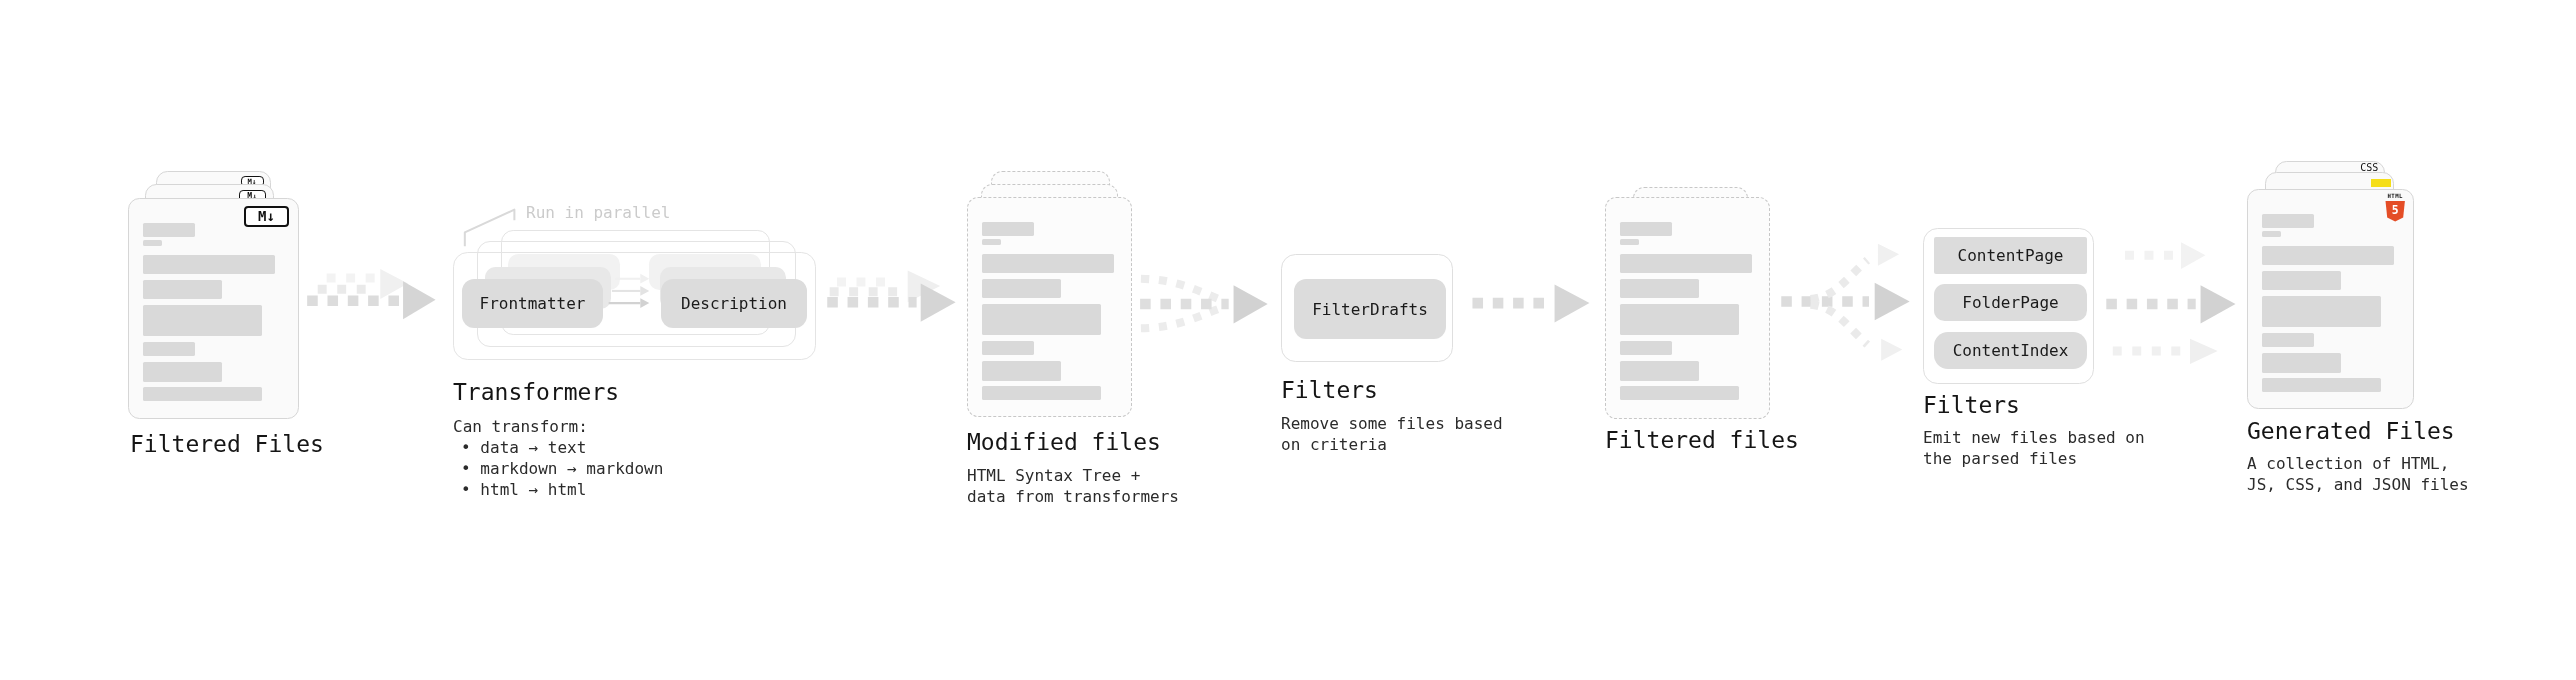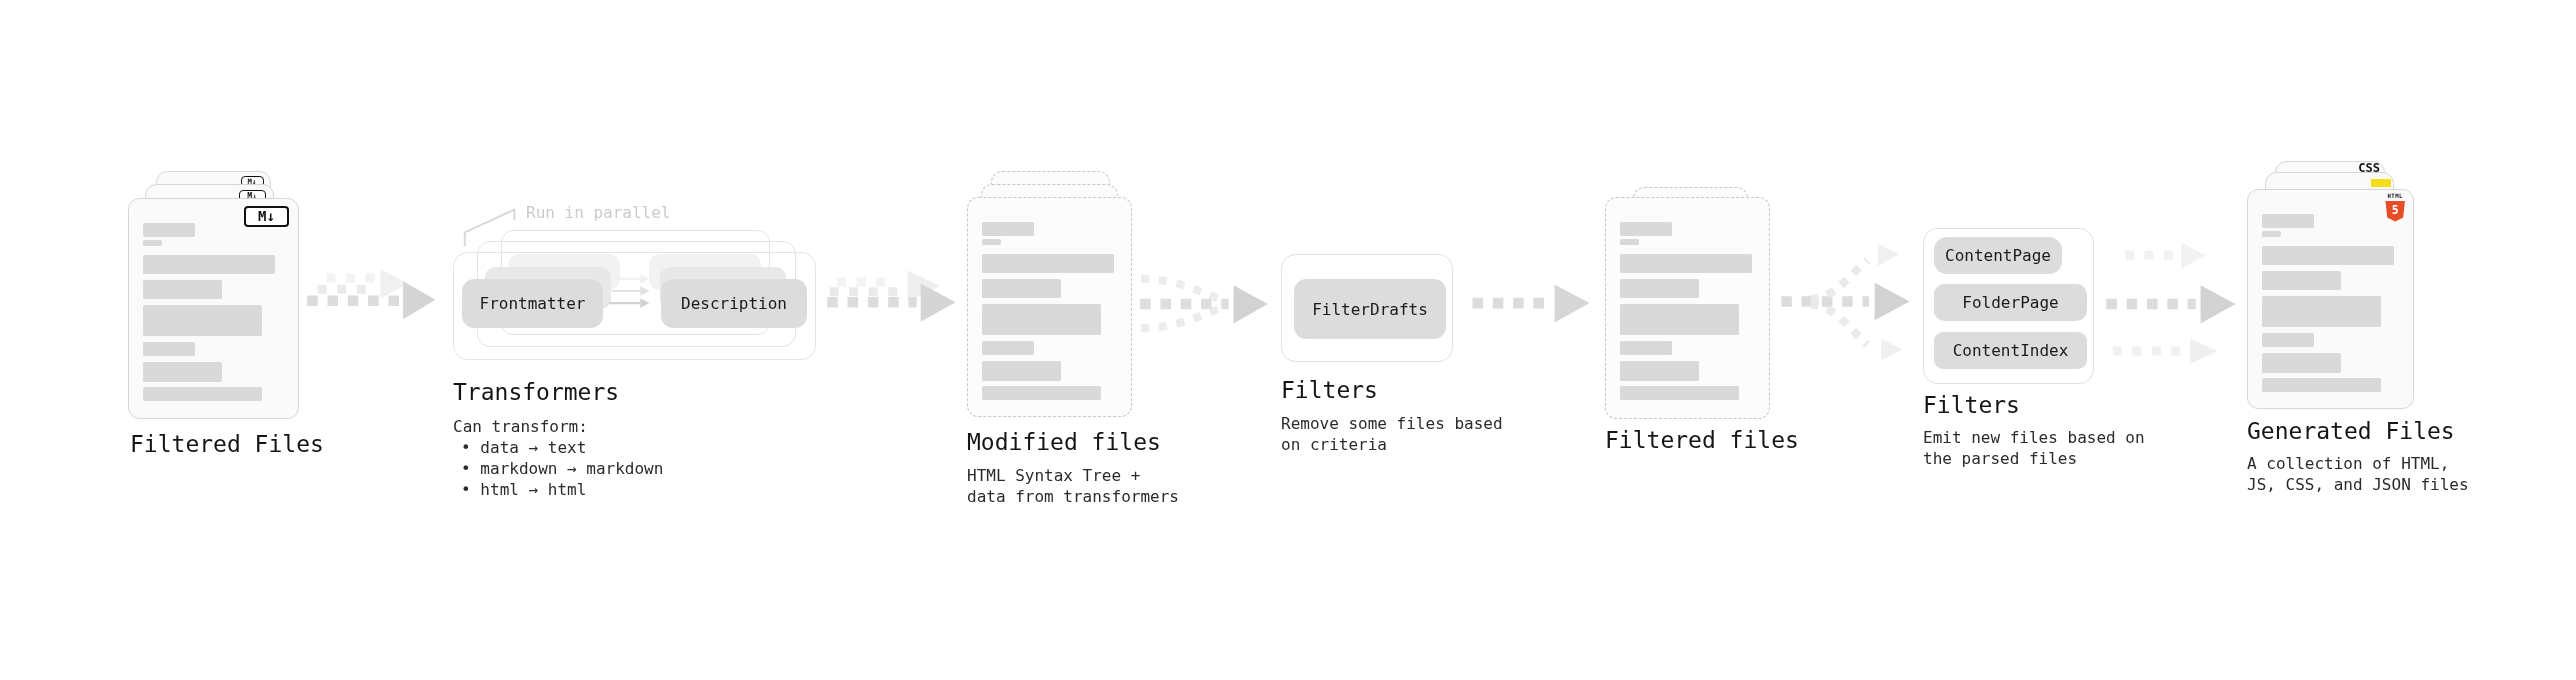--- a/index.html
+++ b/index.html
@@ -42,21 +42,21 @@
   
   .html5-badge{position:absolute;top:3.3px;right:7.3px;width:21px;text-align:center}
   .html5-word{font-size:5.7px;font-weight:bold;letter-spacing:0.4px;color:#111;line-height:6.5px}
   .html5-shield{
     width:19.5px;height:21px;margin:0.8px auto 0;background:#e44d26;
     clip-path:polygon(0 0,100% 0,91% 80%,50% 100%,9% 80%);
     color:#fff;font-size:11.4px;font-weight:bold;line-height:19.5px;text-align:center;
   }
   .js-badge{position:absolute;top:5.7px;right:2.4px;width:19.5px;height:8.1px;background:#f5de19}
   .css-badge{position:absolute;top:3.3px;right:3.3px;width:23px;text-align:center}
-  .css-word{font-size:12px;font-weight:bold;color:#111;line-height:6.5px}
+  .css-word{font-size:10px;font-weight:normal;color:#111;line-height:6.5px}
   .css-bar{width:16.3px;height:2.4px;background:#2962e8;margin:0.8px auto 0}
   
   .pbox{position:absolute;border:1.6px solid var(--box-border);border-radius:14.6px;background:transparent}
   .pbox.solid{background:#fff;border-color:#dfdfdf}
   .plugin-btn{
     position:absolute;background:var(--btn-bg);border-radius:12.2px;
     display:flex;align-items:center;justify-content:center;
     font-size:16px;color:var(--ink);white-space:nowrap;
   }
   .ghost{position:absolute;border-radius:10.6px}
@@ -163,23 +163,23 @@
         <div class="bar" style="left: 14px; top: 143px; width: 52px; height: 14px;"></div>
         <div class="bar" style="left: 14px; top: 163px; width: 79px; height: 19.5px;"></div>
         <div class="bar" style="left: 14px; top: 188px; width: 119px; height: 14px;"></div>
       </div>
   </div>
   <div class="node-label" style="left:1605px;top:427px">Filtered files</div>
 </div>
 
 <div>
   <div class="pbox solid" style="left:1923px;top:228px;width:171px;height:156px"></div>
-  <div class="plugin-btn" style="left:1934px;top:237px;width:128px;height:37px;border-radius:13px">ContentPage</div>
+  <div class="plugin-btn" style="left:1934px;top:237px;width:153px;height:37px;border-radius:2px">ContentPage</div>
   <div class="plugin-btn" style="left:1934px;top:284px;width:153px;height:37px;border-radius:10.6px">FolderPage</div>
-  <div class="plugin-btn" style="left:1934px;top:332px;width:153px;height:37px;border-radius:9px">ContentIndex</div>
+  <div class="plugin-btn" style="left:1934px;top:332px;width:153px;height:37px;border-radius:14px">ContentIndex</div>
   <div class="node-label" style="left:1923px;top:392px">Filters</div>
   <div class="caption" style="left:1923px;top:427px">
     <div>Emit new files based on</div>
     <div>the parsed files</div>
   </div>
 </div>
 
 <div>
   <div class="card" style="left:2275px;top:161px;width:110px;height:221px">
     <div class="css-badge">

